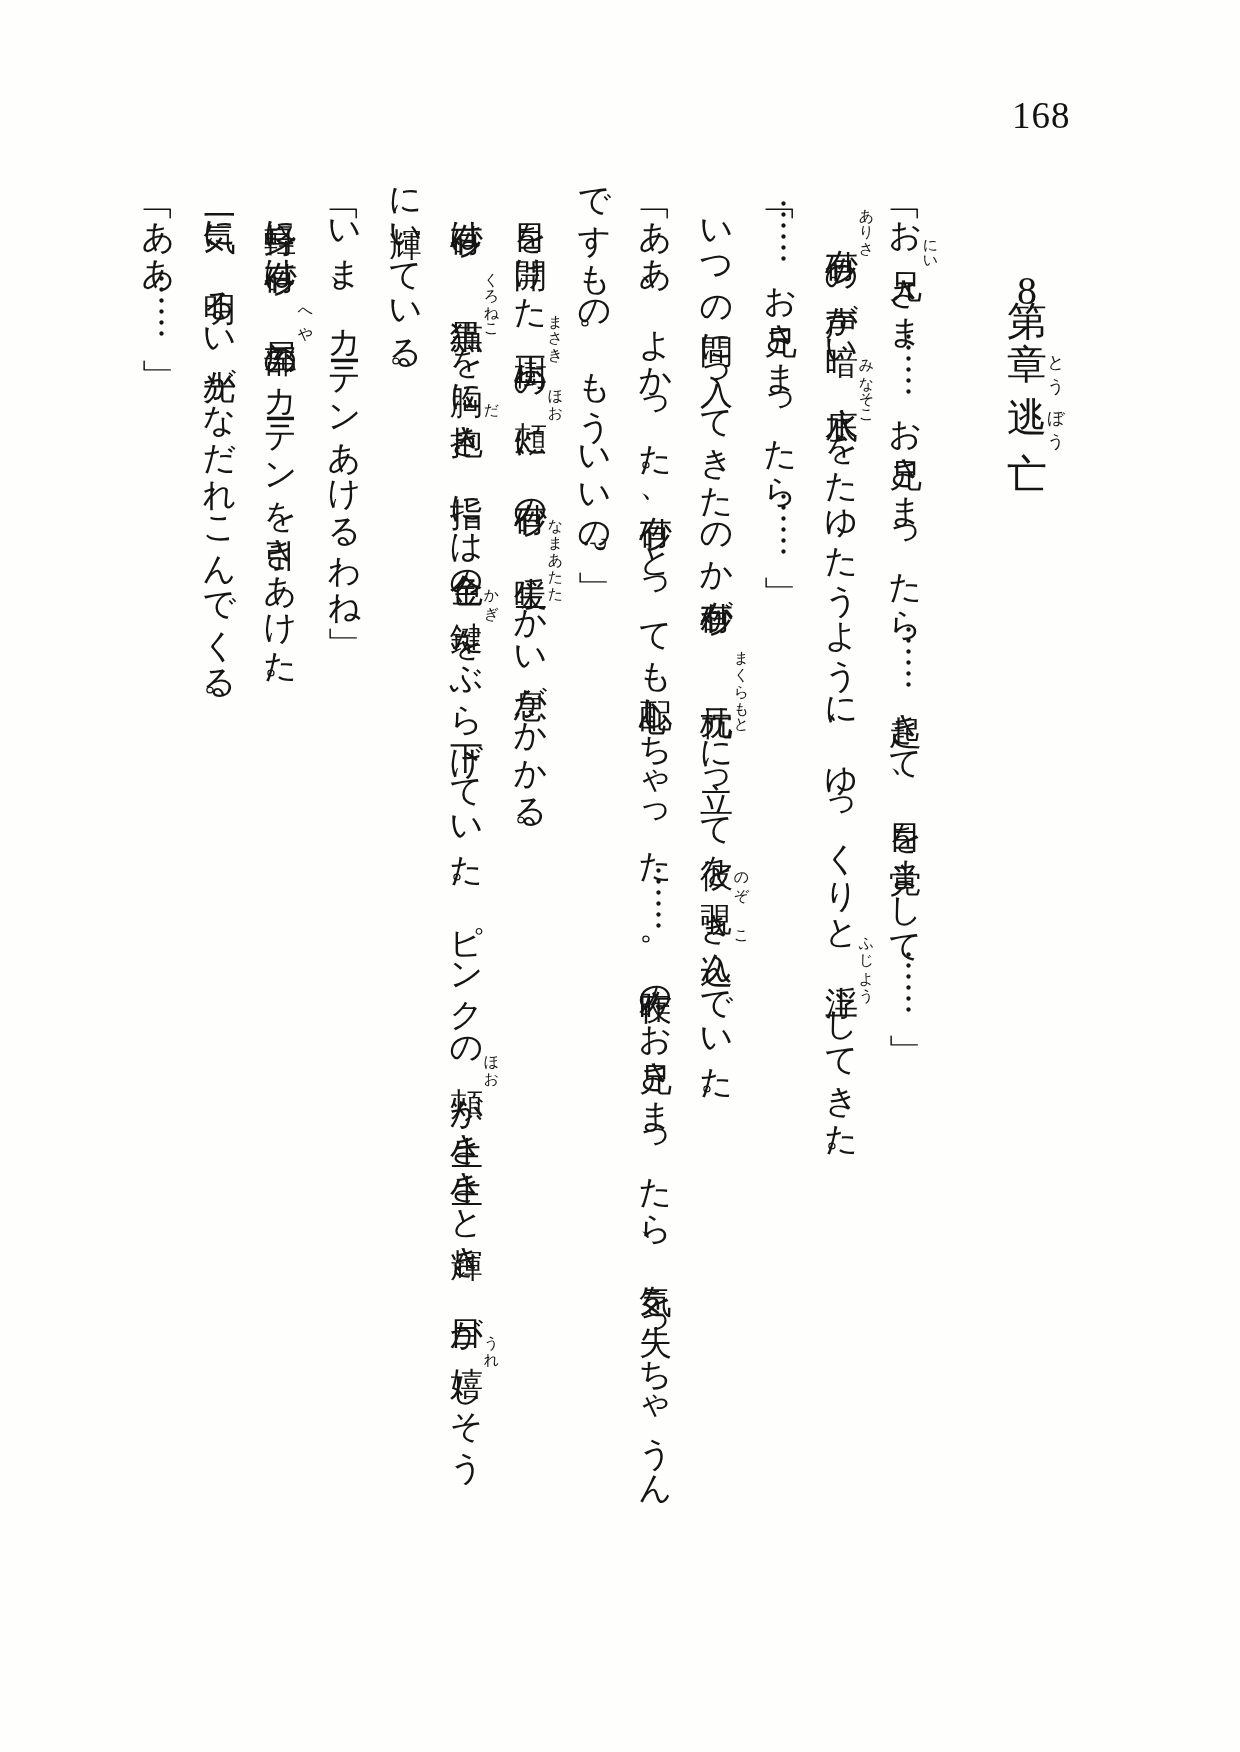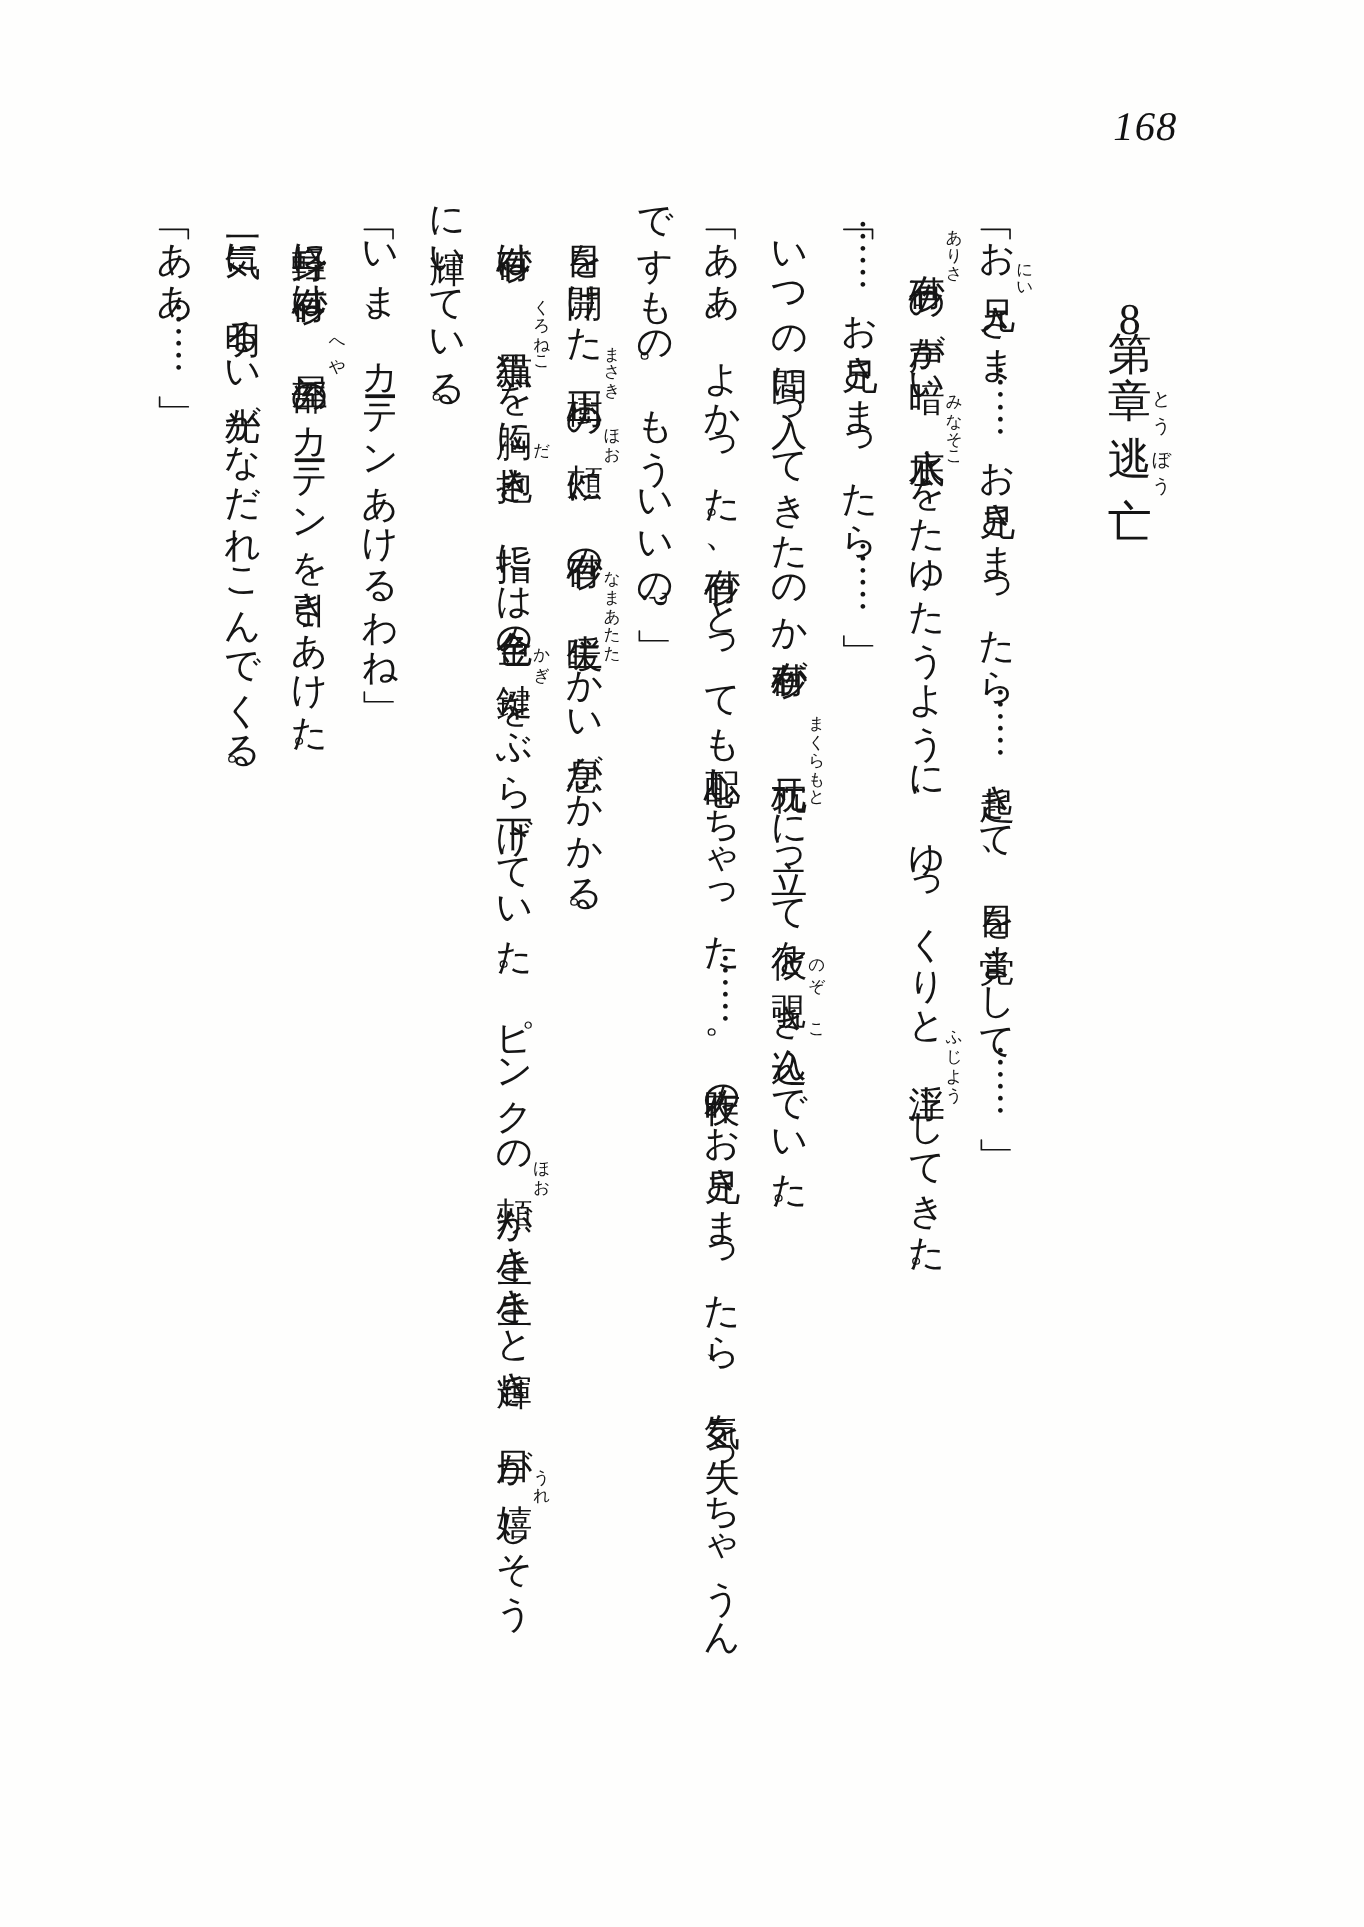--- a/index.html
+++ b/index.html
@@ -16,21 +16,20 @@
     background: #fefefd;
     overflow: hidden;
   }
   .page-number {
     position: absolute;
     top: 94px;
     left: 1012px;
     font-size: 37px;
     letter-spacing: 1px;
     color: #121212;
-    font-style: italic;
   }
   .text-area {
     position: absolute;
     top: 165px;
     right: 175px;
     width: 925px;
     height: 1330px;
     writing-mode: vertical-rl;
     text-orientation: mixed;
     font-size: 33px;

